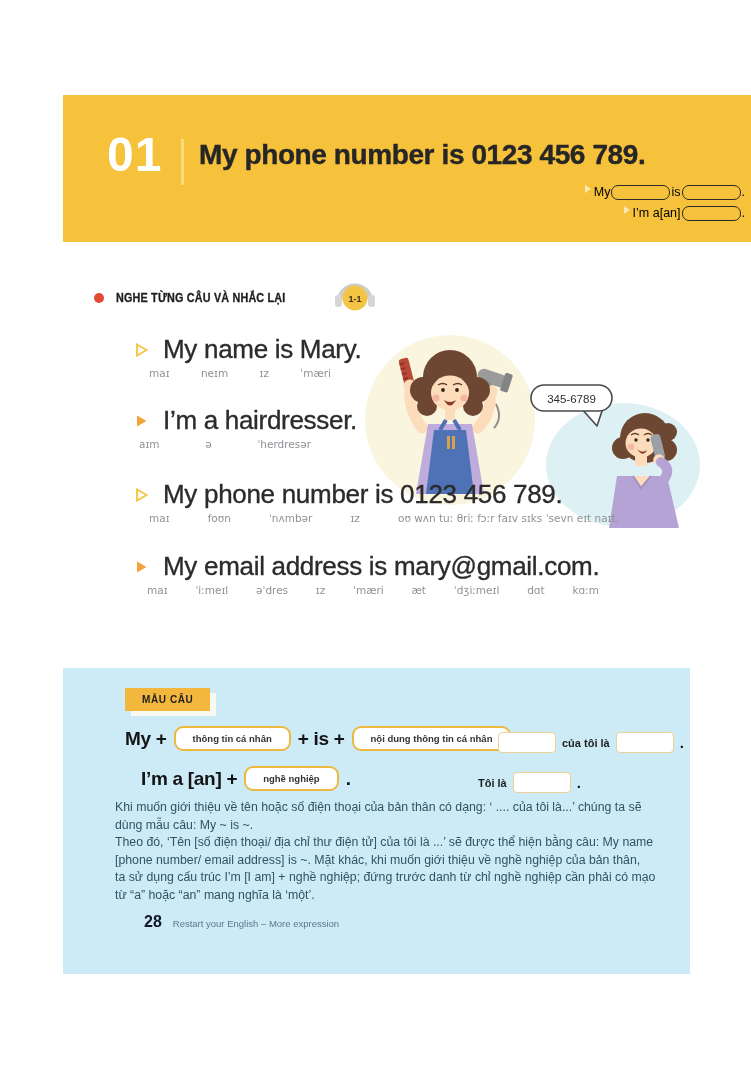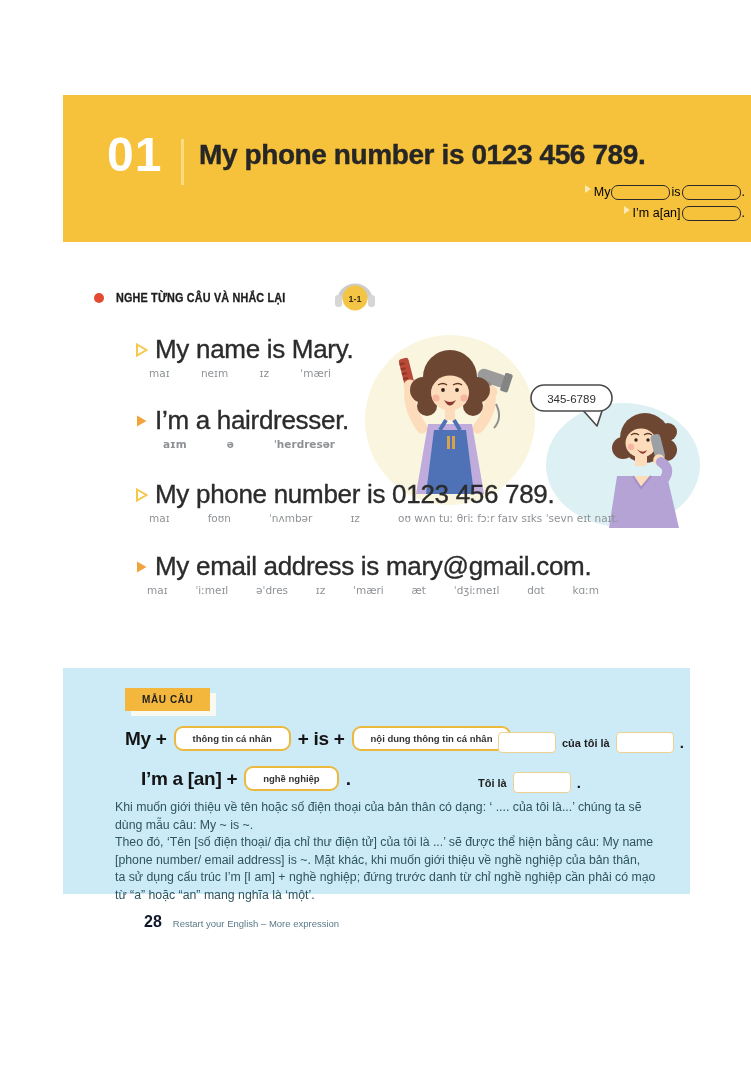--- a/index.html
+++ b/index.html
@@ -30,30 +30,30 @@
   .sentences{position:absolute;left:63px;top:320px;width:627px;height:335px;}
   .illus{position:absolute;z-index:0;}
   .illus-left{left:297px;top:12px;}
   .illus-right{left:462px;top:60px;}
   .sent{position:absolute;z-index:1;}
   .s1{left:72px;top:14px;}
   .s2{left:72px;top:85px;}
   .s3{left:72px;top:159px;}
   .s4{left:72px;top:231px;}
   .sline{display:flex;align-items:center;gap:7px;}
-  .stext{font-size:26px;color:#2b2b2b;letter-spacing:-0.3px;white-space:nowrap;-webkit-text-stroke:.35px #2b2b2b;}
+  .stext{font-size:26px;color:#2b2b2b;letter-spacing:-0.3px;white-space:nowrap;margin-left:8px;-webkit-text-stroke:.35px #2b2b2b;}
   .ipa{display:flex;justify-content:space-between;font-family:"DejaVu Sans",sans-serif;
        font-size:10.5px;color:#8e9296;margin-top:2px;white-space:nowrap;}
   .ipa1{width:182px;margin-left:14px;}
-  .ipa2{width:172px;margin-left:28px;font-weight:bold;}
+  .ipa2{width:172px;margin-left:4px;}
   .ipa3{width:470px;margin-left:14px;}
   .ipa4{width:452px;margin-left:12px;}
 
   
-  .blue-panel{position:absolute;left:63px;top:668px;width:627px;height:226px;background:#CDEAF7;}
+  .blue-panel{position:absolute;left:63px;top:668px;width:627px;height:306px;background:#CDEAF7;}
   .pattern-label{position:absolute;left:62px;top:20px;background:#F3B73E;color:#1e1e1e;
                  font-size:10px;font-weight:700;padding:6px 17px;letter-spacing:.6px;
                  box-shadow:6px 5px 0 rgba(255,252,238,.85);white-space:nowrap;}
   .prow{position:absolute;display:flex;align-items:center;gap:7px;white-space:nowrap;}
   .prow1{left:62px;top:58px;}
   .prow2{left:78px;top:98px;}
   .prow1-right{left:435px;top:64px;gap:6px;}
   .prow2-right{left:415px;top:104px;gap:6px;}
   .ptext{font-size:19px;font-weight:700;color:#141414;letter-spacing:-0.3px;}
   .pbox{background:#ffffff;border:2px solid #ECB93F;border-radius:9px;font-size:9.5px;font-weight:700;

